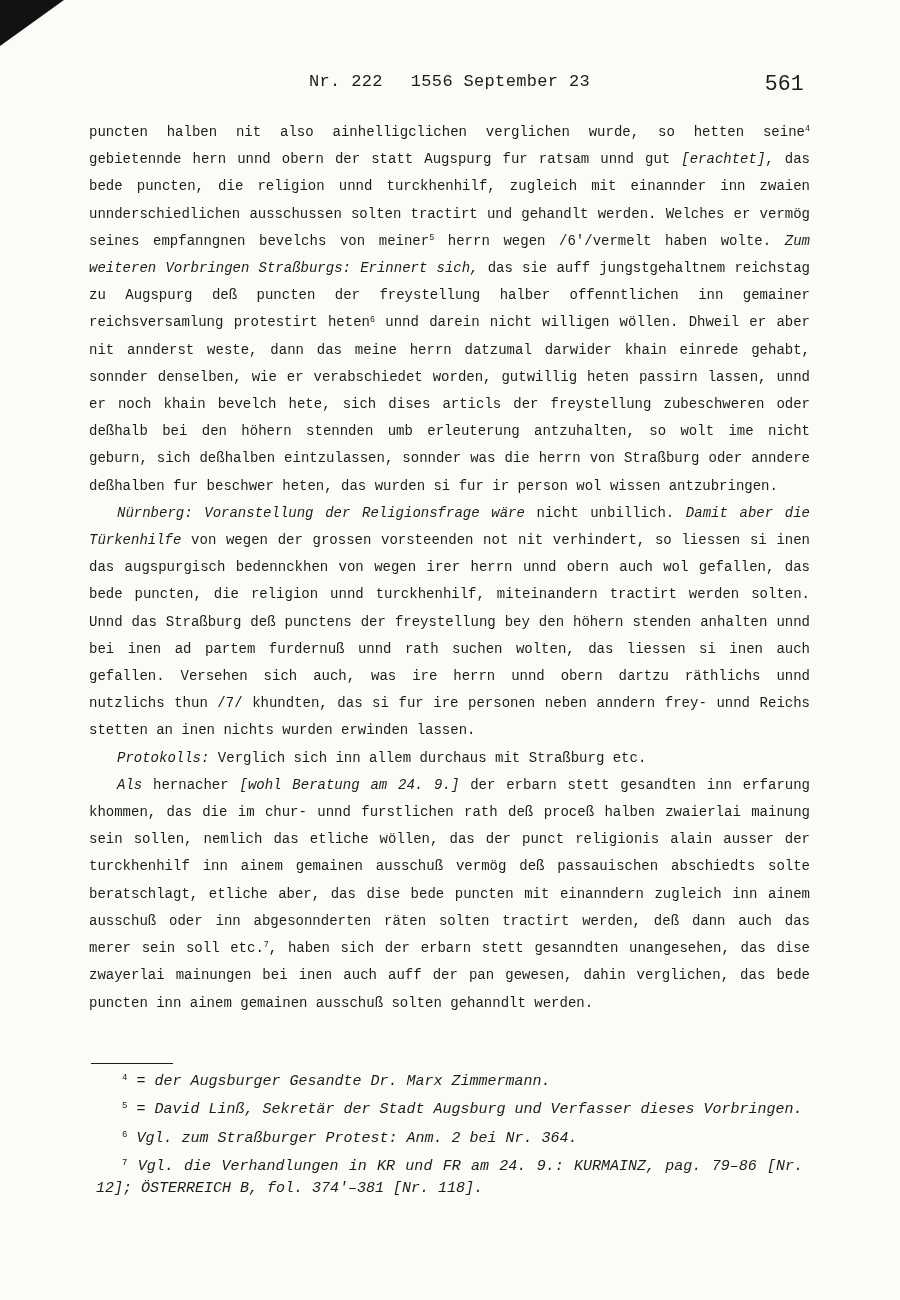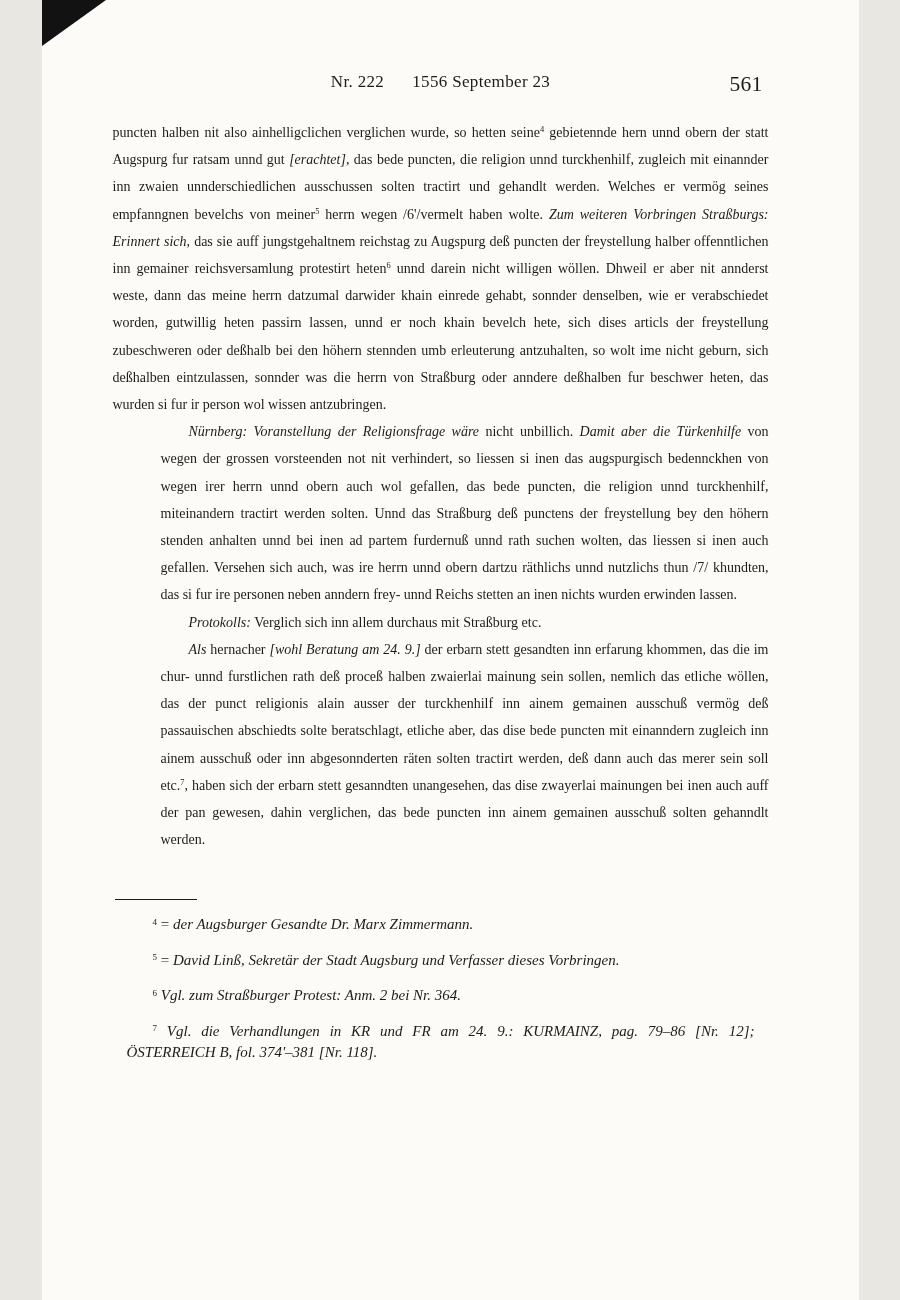--- a/index.html
+++ b/index.html
@@ -1,26 +1,26 @@
 <!DOCTYPE html>
 <html lang="de" style="--paper: #fcfbf7; --ink: #1c1c1c;"><head>
 <meta charset="utf-8">
 <style>
   * { margin: 0; padding: 0; box-sizing: border-box; }
   html, body { background: #e9e7e1; }
   body { display: flex; justify-content: center; }
 
   .sheet {
     position: relative;
-    width: 817px;
+    width: 900px;
     min-height: 1300px;
     background: var(--paper, #fcfbf7);
     color: var(--ink, #1c1c1c);
-    font-family: Liberation Serif, serif;
-    padding: 70px 90px 36px 71px;
+    font-family: Liberation Mono, monospace;
+    padding: 70px 90px 36px 89px;
     overflow: hidden;
   }
 
   
   .corner {
     position: absolute;
     top: 0; left: 0;
     width: 0; height: 0;
     border-top: 46px solid #121212;
     border-right: 64px solid transparent;
@@ -51,21 +51,21 @@
     letter-spacing: 0.01em;
   }
 
   .bodytext {
     font-size: 14px;
     line-height: 27.2px;
     text-align: justify;
     hyphens: auto;
   }
   .bodytext p { margin: 0; }
-  .bodytext p.indent { text-indent: 28px; margin-left: 48px; }
+  .bodytext p.indent { text-indent: 28px; }
 
   sup {
     font-size: 0.6em;
     line-height: 0;
     vertical-align: baseline;
     position: relative;
     top: -0.55em;
   }
 
   .fnblock { margin-top: 46px; }
@@ -74,21 +74,21 @@
     border: 0;
     border-top: 1.3px solid var(--ink, #1c1c1c);
     margin: 0 0 7px 2px;
   }
   .fns {
     font-size: 15px;
     line-height: 21.5px;
     text-align: justify;
     hyphens: auto;
   }
-  .fns p { margin: 14px; text-indent: 26px; }
+  .fns p { margin: 7px; text-indent: 26px; }
 </style>
 </head>
 <body>
 
 <div class="sheet">
 
   <div class="corner"></div>
 
   <div class="pagehead">
     <span class="head-center"><span>Nr. 222</span><span class="head-gap"></span><span>1556 September 23</span></span>

